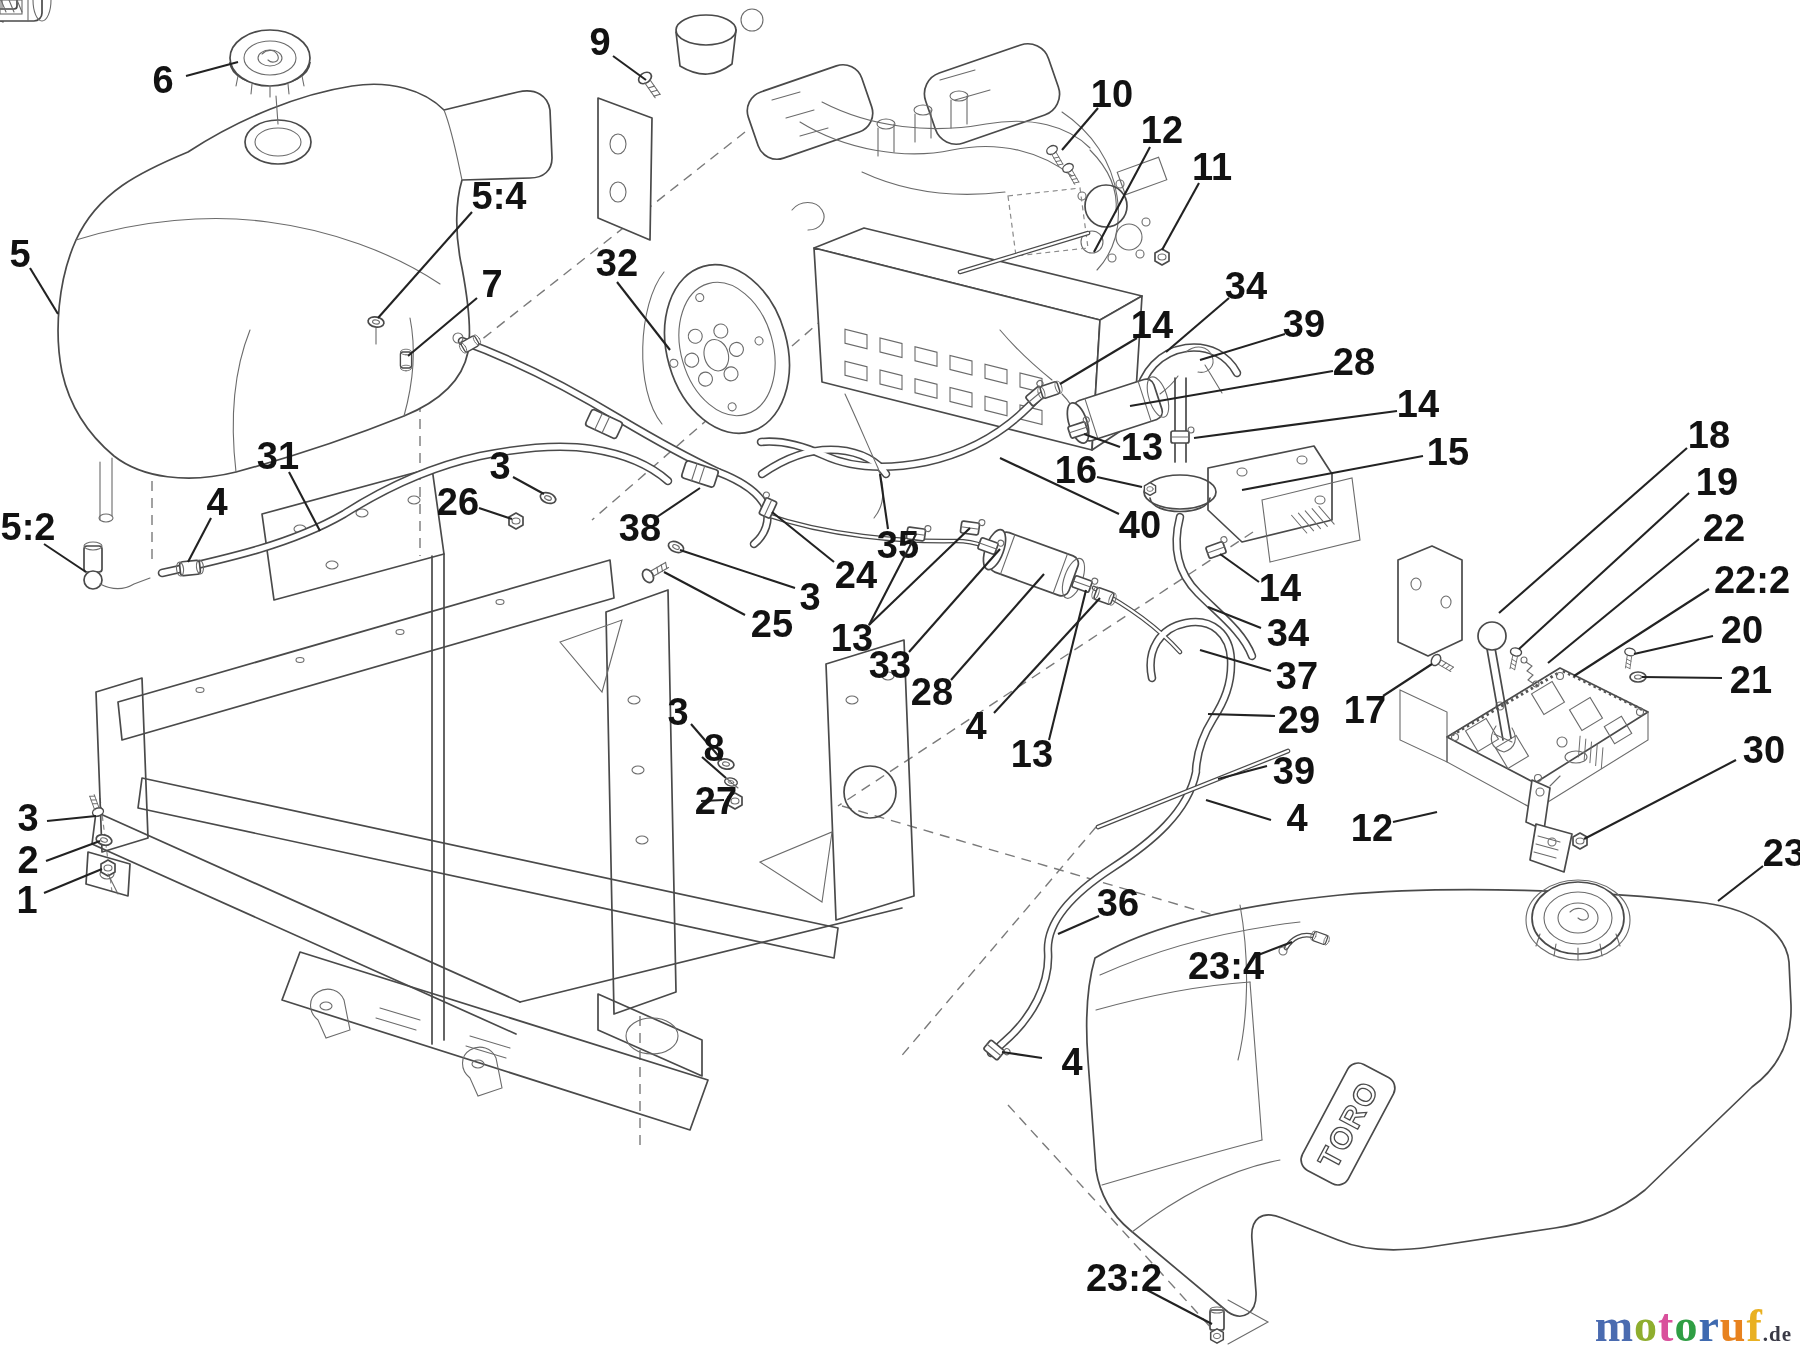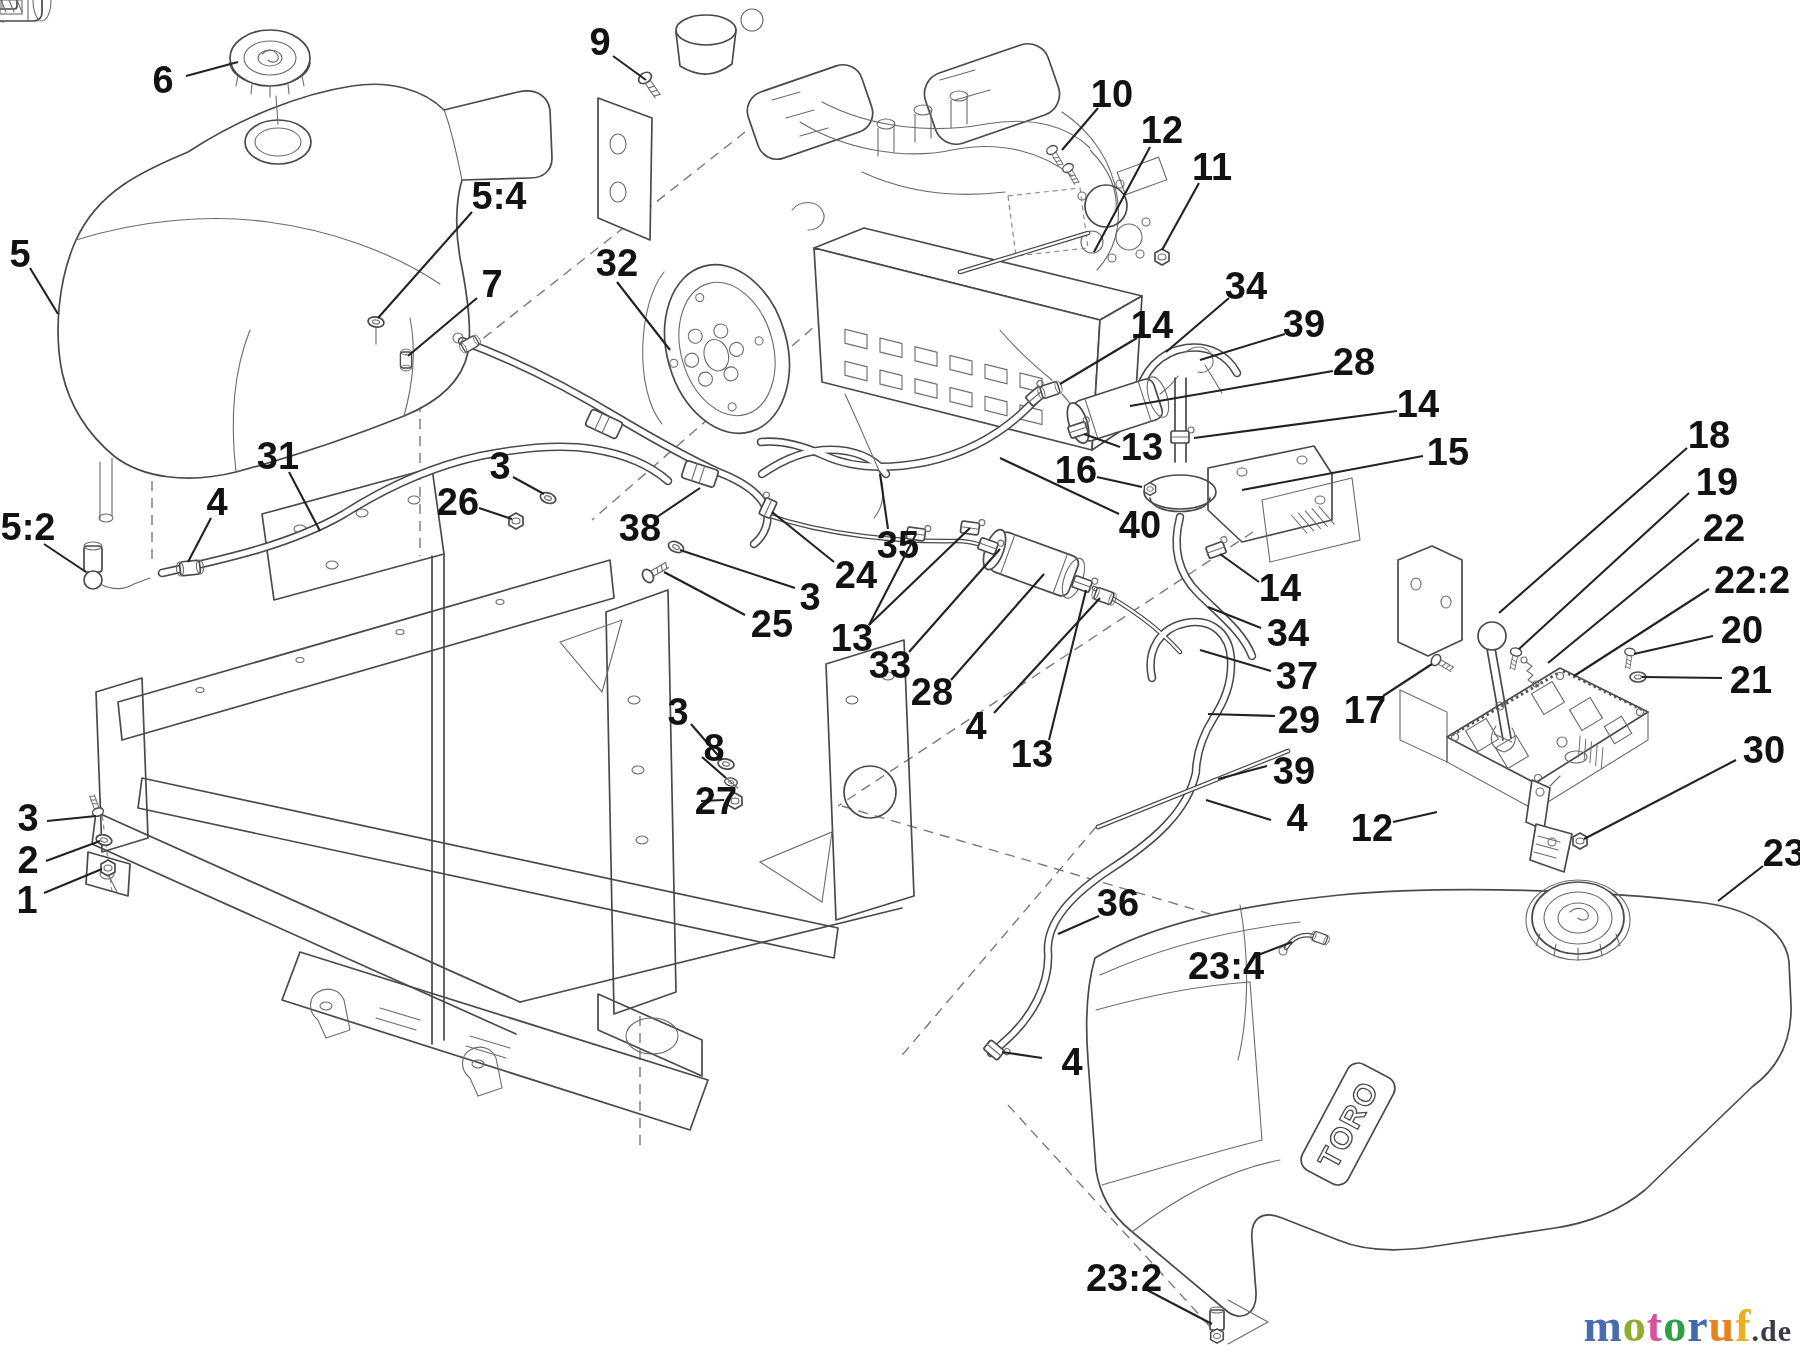--- a/index.html
+++ b/index.html
@@ -12,21 +12,21 @@
   .hi{fill:none;stroke:#ffffff;stroke-width:5.4;stroke-linecap:round}
   .to{fill:none;stroke:#4a4a4a;stroke-width:4.6;stroke-linecap:round}
   .ti{fill:none;stroke:#ffffff;stroke-width:2.2;stroke-linecap:round}
   .dsh{fill:none;stroke:#7a7a7a;stroke-width:1.4;stroke-dasharray:10 7}
   .dshf{fill:none;stroke:#8a8a8a;stroke-width:1.2;stroke-dasharray:5 4}
   .bead{fill:none;stroke:#555;stroke-width:3;stroke-dasharray:2.5 3.2}
   .callout{font:bold 38px "Liberation Sans",sans-serif;fill:#121212}
   .leader{stroke:#222;stroke-width:2.1}
   .badge-t{font:bold 30px "Liberation Sans",sans-serif;fill:none;stroke:#4a4a4a;stroke-width:1.3;letter-spacing:2px}
   .wm{position:absolute;right:8px;bottom:10px;font-family:"Liberation Serif",serif;font-weight:bold;font-size:46px;letter-spacing:1px;line-height:1}
-  .wm .de{font-size:30px}
+  .wm .de{font-size:21px}
 </style>
 </head>
 <body>
 
 <div class="page">
 <svg id="art" width="1800" height="1359" viewBox="0 0 1800 1359">
   <defs></defs>
 
   <g id="clampg" class="ln">
         <rect x="-9" y="-6" width="18" height="12" rx="2" fill="#fff"></rect>

